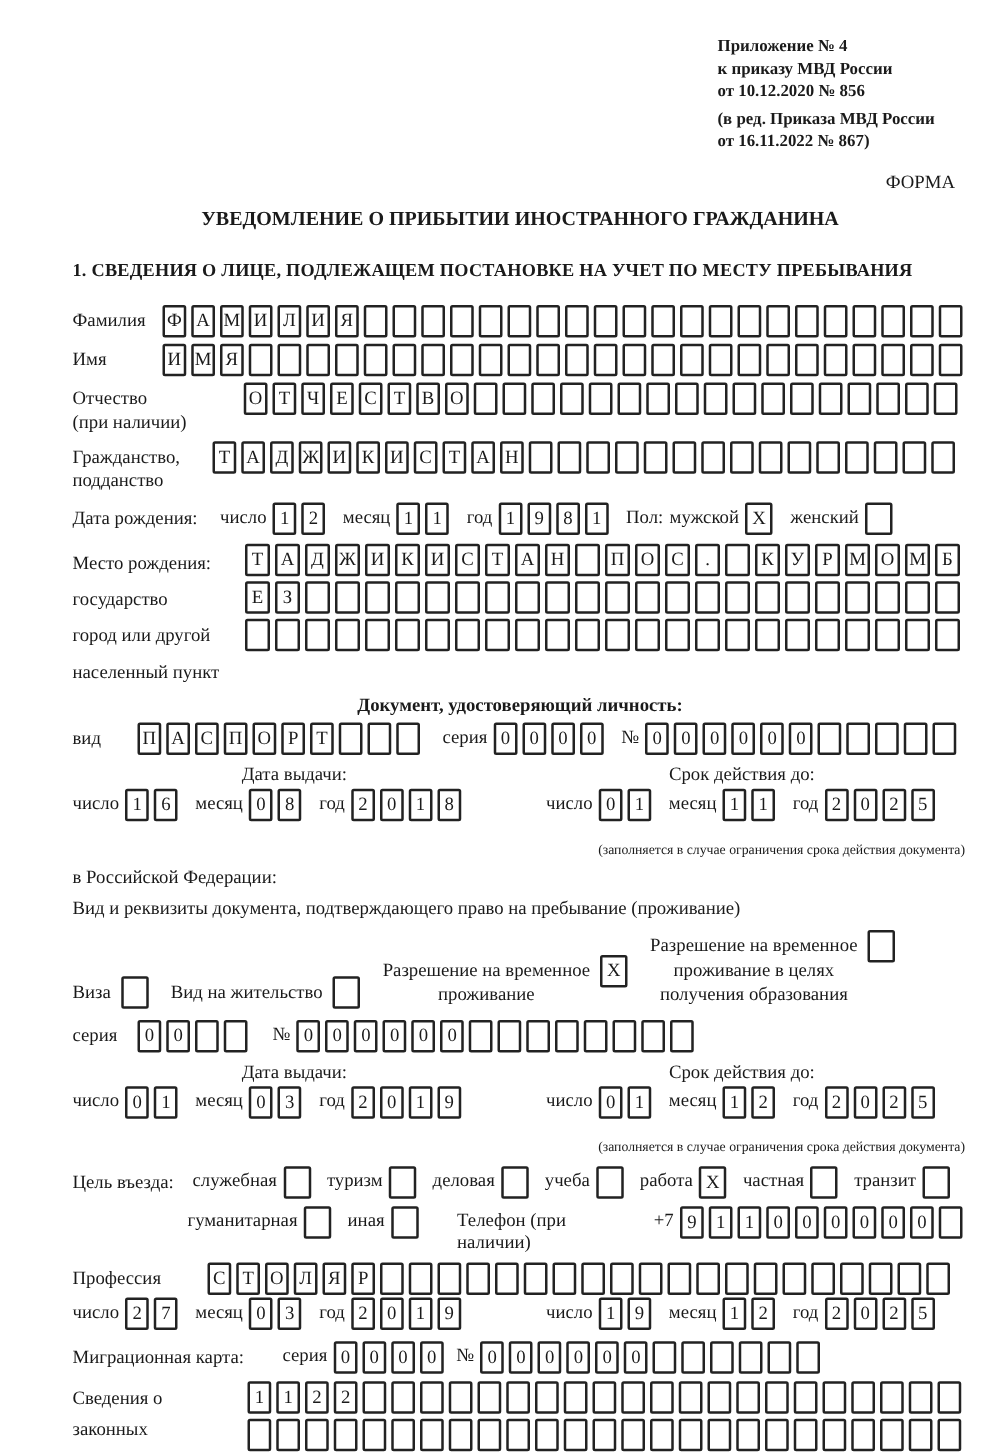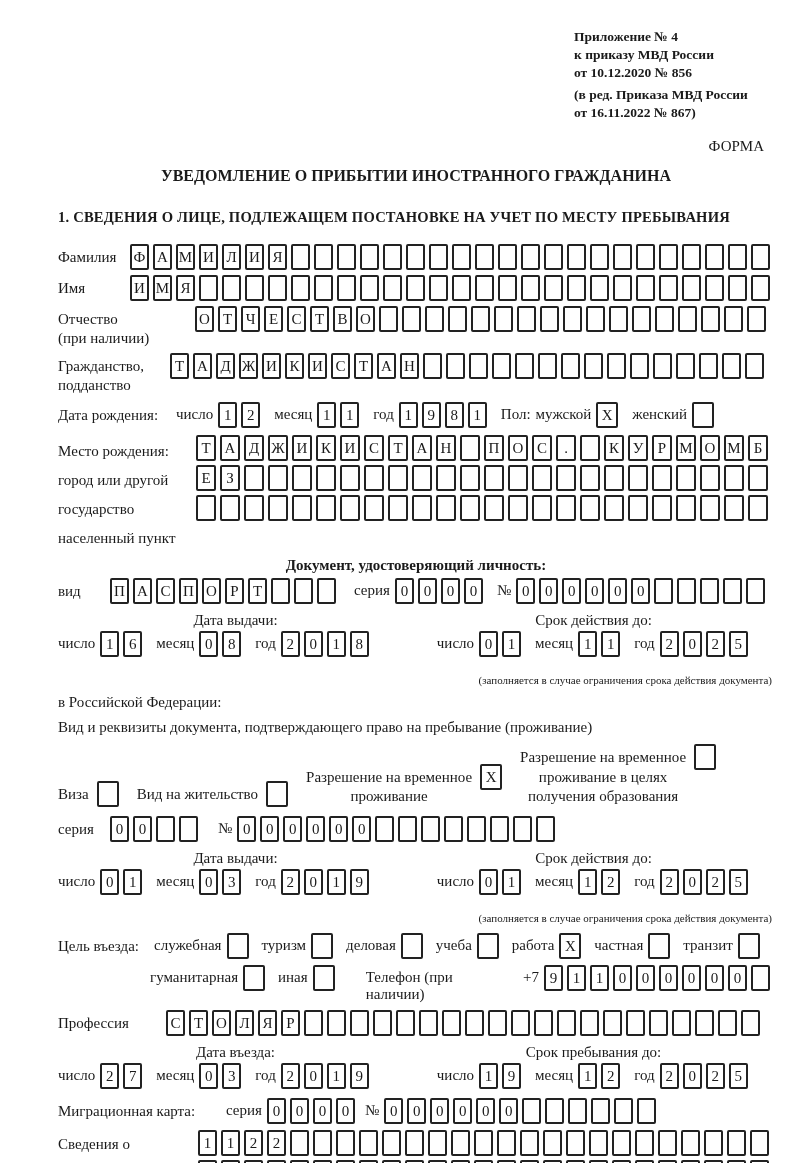--- a/index.html
+++ b/index.html
@@ -109,22 +109,22 @@
     <span class="dl">Пол:</span>
     <span class="dl" style="margin-left:0">мужской</span>
     <span class="boxes big"><span class="cb">X</span></span>
     <span class="dl">женский</span>
     <span class="boxes big"><span class="cb"></span></span>
   </div>
 
   <div class="row" style="margin-top:7px">
     <span class="lbl w138" style="line-height:29px;padding-top:2px">
       <div>Место рождения:</div>
+      <div>государство</div>
       <div>город или другой</div>
-      <div>государство</div>
       <div>населенный пункт</div>
     </span>
     <span class="bp-rows">
       <span class="boxes wide"><span class="cb">Т</span><span class="cb">А</span><span class="cb">Д</span><span class="cb">Ж</span><span class="cb">И</span><span class="cb">К</span><span class="cb">И</span><span class="cb">С</span><span class="cb">Т</span><span class="cb">А</span><span class="cb">Н</span><span class="cb"></span><span class="cb">П</span><span class="cb">О</span><span class="cb">С</span><span class="cb">.</span><span class="cb"></span><span class="cb">К</span><span class="cb">У</span><span class="cb">Р</span><span class="cb">М</span><span class="cb">О</span><span class="cb">М</span><span class="cb">Б</span></span>
       <span class="boxes wide"><span class="cb">Е</span><span class="cb">З</span><span class="cb"></span><span class="cb"></span><span class="cb"></span><span class="cb"></span><span class="cb"></span><span class="cb"></span><span class="cb"></span><span class="cb"></span><span class="cb"></span><span class="cb"></span><span class="cb"></span><span class="cb"></span><span class="cb"></span><span class="cb"></span><span class="cb"></span><span class="cb"></span><span class="cb"></span><span class="cb"></span><span class="cb"></span><span class="cb"></span><span class="cb"></span><span class="cb"></span></span>
       <span class="boxes wide"><span class="cb"></span><span class="cb"></span><span class="cb"></span><span class="cb"></span><span class="cb"></span><span class="cb"></span><span class="cb"></span><span class="cb"></span><span class="cb"></span><span class="cb"></span><span class="cb"></span><span class="cb"></span><span class="cb"></span><span class="cb"></span><span class="cb"></span><span class="cb"></span><span class="cb"></span><span class="cb"></span><span class="cb"></span><span class="cb"></span><span class="cb"></span><span class="cb"></span><span class="cb"></span><span class="cb"></span></span>
     </span>
   </div>
 
   <div class="center-b">Документ, удостоверяющий личность:</div>
@@ -265,24 +265,20 @@
     <span class="dl" style="margin-left:18px">Телефон (при наличии)</span>
     <span class="dl" style="margin-left:14px">+7</span>
     <span class="boxes"><span class="cb">9</span><span class="cb">1</span><span class="cb">1</span><span class="cb">0</span><span class="cb">0</span><span class="cb">0</span><span class="cb">0</span><span class="cb">0</span><span class="cb">0</span><span class="cb"></span></span>
   </div>
 
   <div class="row" style="margin-top:7px">
     <span class="lbl w108">Профессия</span>
     <span class="boxes"><span class="cb">С</span><span class="cb">Т</span><span class="cb">О</span><span class="cb">Л</span><span class="cb">Я</span><span class="cb">Р</span><span class="cb"></span><span class="cb"></span><span class="cb"></span><span class="cb"></span><span class="cb"></span><span class="cb"></span><span class="cb"></span><span class="cb"></span><span class="cb"></span><span class="cb"></span><span class="cb"></span><span class="cb"></span><span class="cb"></span><span class="cb"></span><span class="cb"></span><span class="cb"></span><span class="cb"></span><span class="cb"></span><span class="cb"></span><span class="cb"></span></span>
   </div>
 
-  <div class="dhead">
-    <span class="dh1">Дата въезда:</span>
-    <span class="dh2">Срок пребывания до:</span>
-  </div>
   <div class="row" style="margin-top:2px">
     <span class="grp">
       <span class="dl first">число</span>
       <span class="boxes"><span class="cb">2</span><span class="cb">7</span></span>
       <span class="dl">месяц</span>
       <span class="boxes"><span class="cb">0</span><span class="cb">3</span></span>
       <span class="dl">год</span>
       <span class="boxes"><span class="cb">2</span><span class="cb">0</span><span class="cb">1</span><span class="cb">9</span></span>
     </span>
     <span class="grp grp2">

